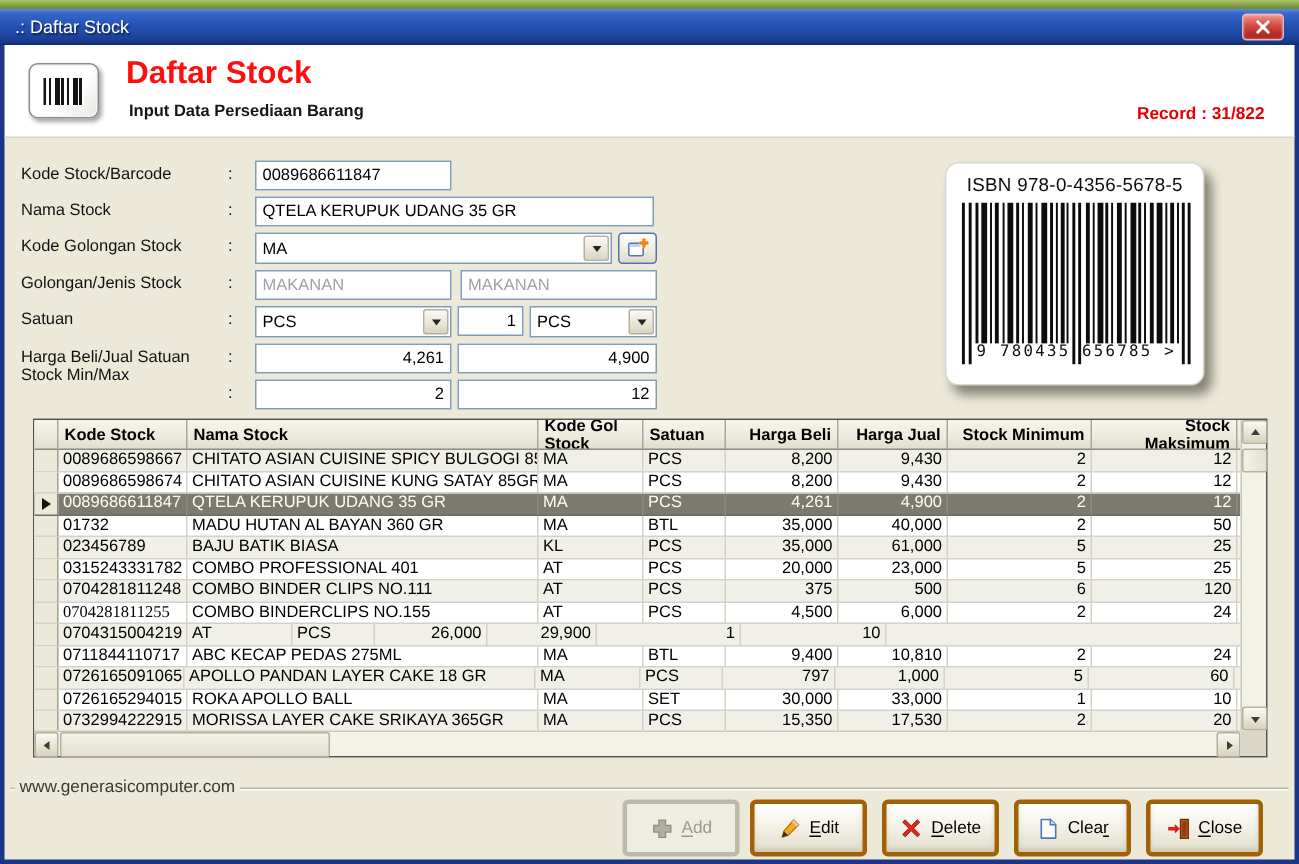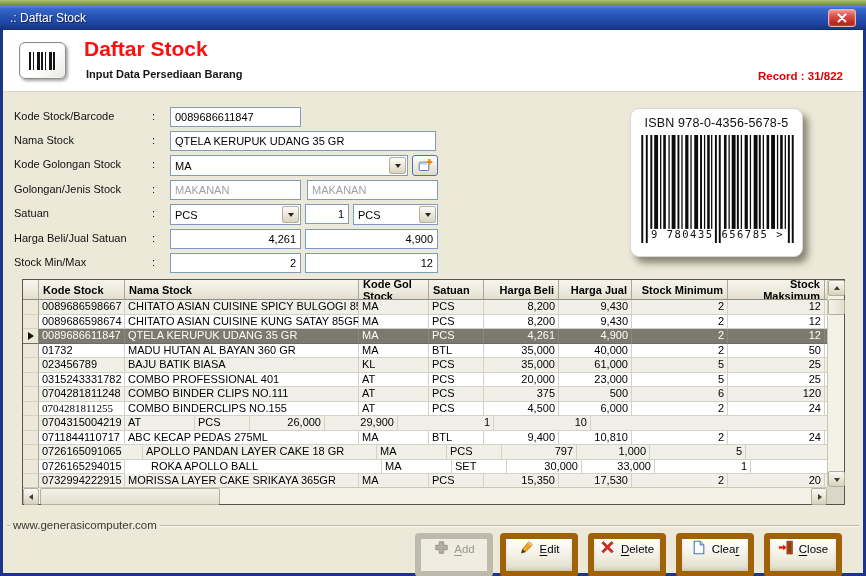--- a/index.html
+++ b/index.html
@@ -96,24 +96,24 @@
   .sb-thumb-h{position:absolute;left:17px;top:0;width:180px;height:17px;border:1px solid #B3B09E;border-radius:2px;
     background:linear-gradient(180deg,#F4F2E8 0%,#E3E0CF 100%);}
   .tri-up2{width:0;height:0;border:3.5px solid transparent;border-bottom:4.5px solid #3E3E33;margin-bottom:4px;}
   .tri-down2{width:0;height:0;border:3.5px solid transparent;border-top:4.5px solid #3E3E33;margin-top:4px;}
   .tri-left2{width:0;height:0;border:3.5px solid transparent;border-right:4.5px solid #3E3E33;margin-right:4px;}
   .tri-right2{width:0;height:0;border:3.5px solid transparent;border-left:4.5px solid #3E3E33;margin-left:4px;}
 
   
   .groupline{position:absolute;left:4px;right:4px;top:433px;border-top:1px solid #BCB8A4;box-shadow:0 1px 0 #FBFAF3;}
   .site{position:absolute;left:7px;top:427px;font-size:11.5px;color:#3A3A33;background:#ECE9D8;padding:0 3px;}
-  .btn{position:absolute;top:441px;width:78px;height:27px;border:6px solid #a16207;border-radius:4px;
+  .btn{position:absolute;top:441px;width:78px;height:27px;border:3px solid #a16207;border-radius:4px;
     background:linear-gradient(180deg,#FFFFFF 0%,#F3F1E6 50%,#DFDCCA 100%);
     box-shadow:inset 0 1px 0 #FFF, inset 0 -2px 3px rgba(180,175,150,.45);
-    display:flex;align-items:flex-end;justify-content:center;gap:5px;
+    display:flex;align-items:center;justify-content:center;gap:5px;
     font:11.5px "Liberation Sans",sans-serif;color:#000;padding:16px;}
   .btn.disabled{border-color:#BEBAAB;background:#EFEDE1;box-shadow:none;color:#9C998A;}
   .bicon{display:flex;align-items:center;justify-content:center;width:16px;height:16px;flex:0 0 auto;}
   .blabel u{text-underline-offset:1.5px;}
 </style>
 </head>
 <body>
 
 <div class="window">
   <div class="top-strip"></div>
@@ -137,21 +137,21 @@
   </div>
 
   <div class="body">
 
     <span class="flabel" style="top:18px">Kode Stock/Barcode</span>
     <span class="flabel" style="top:42px">Nama Stock</span>
     <span class="flabel" style="top:66px">Kode Golongan Stock</span>
     <span class="flabel" style="top:91px">Golongan/Jenis Stock</span>
     <span class="flabel" style="top:115px">Satuan</span>
     <span class="flabel" style="top:140px">Harga Beli/Jual Satuan</span>
-    <span class="flabel" style="top:164px">Stock Min/Max</span>
+    <span class="flabel" style="top:152px">Stock Min/Max</span>
 
     <span class="fcolon" style="top:18px">:</span>
     <span class="fcolon" style="top:42px">:</span>
     <span class="fcolon" style="top:66px">:</span>
     <span class="fcolon" style="top:91px">:</span>
     <span class="fcolon" style="top:115px">:</span>
     <span class="fcolon" style="top:140px">:</span>
     <span class="fcolon" style="top:164px">:</span>
 
     <input class="inp" style="left: 167px; top: 15px; width: 131px;" value="0089686611847">
@@ -371,34 +371,34 @@
               <div class="cell" style="width: 70px;">MA</div>
               <div class="cell" style="width: 55px;">BTL</div>
               <div class="cell cr" style="width: 75px;">9,400</div>
               <div class="cell cr" style="width: 73px;">10,810</div>
               <div class="cell cr" style="width: 96px;">2</div>
               <div class="cell cr" style="width: 97px;">24</div>
               <div class="cell cfill"></div>
             </div>
             <div class="trow alt">
               <div class="cell selcol"></div>
-              <div class="cell" style="width: 104px;">0726165091065</div>
+              <div class="cell" style="width: 84px;">0726165091065</div>
               <div class="cell" style="width: 234px;">APOLLO PANDAN LAYER CAKE 18 GR</div>
               <div class="cell" style="width: 70px;">MA</div>
               <div class="cell" style="width: 55px;">PCS</div>
               <div class="cell cr" style="width: 75px;">797</div>
               <div class="cell cr" style="width: 73px;">1,000</div>
               <div class="cell cr" style="width: 96px;">5</div>
               <div class="cell cr" style="width: 97px;">60</div>
               <div class="cell cfill"></div>
             </div>
             <div class="trow">
               <div class="cell selcol"></div>
               <div class="cell" style="width: 86px;">0726165294015</div>
-              <div class="cell" style="width: 234px; margin-left: 23px;">ROKA APOLLO BALL</div>
+              <div class="cell" style="width: 234px;">ROKA APOLLO BALL</div>
               <div class="cell" style="width: 70px;">MA</div>
               <div class="cell" style="width: 55px;">SET</div>
               <div class="cell cr" style="width: 75px;">30,000</div>
               <div class="cell cr" style="width: 73px;">33,000</div>
               <div class="cell cr" style="width: 96px;">1</div>
               <div class="cell cr" style="width: 97px;">10</div>
               <div class="cell cfill"></div>
             </div>
             <div class="trow alt">
               <div class="cell selcol"></div>

